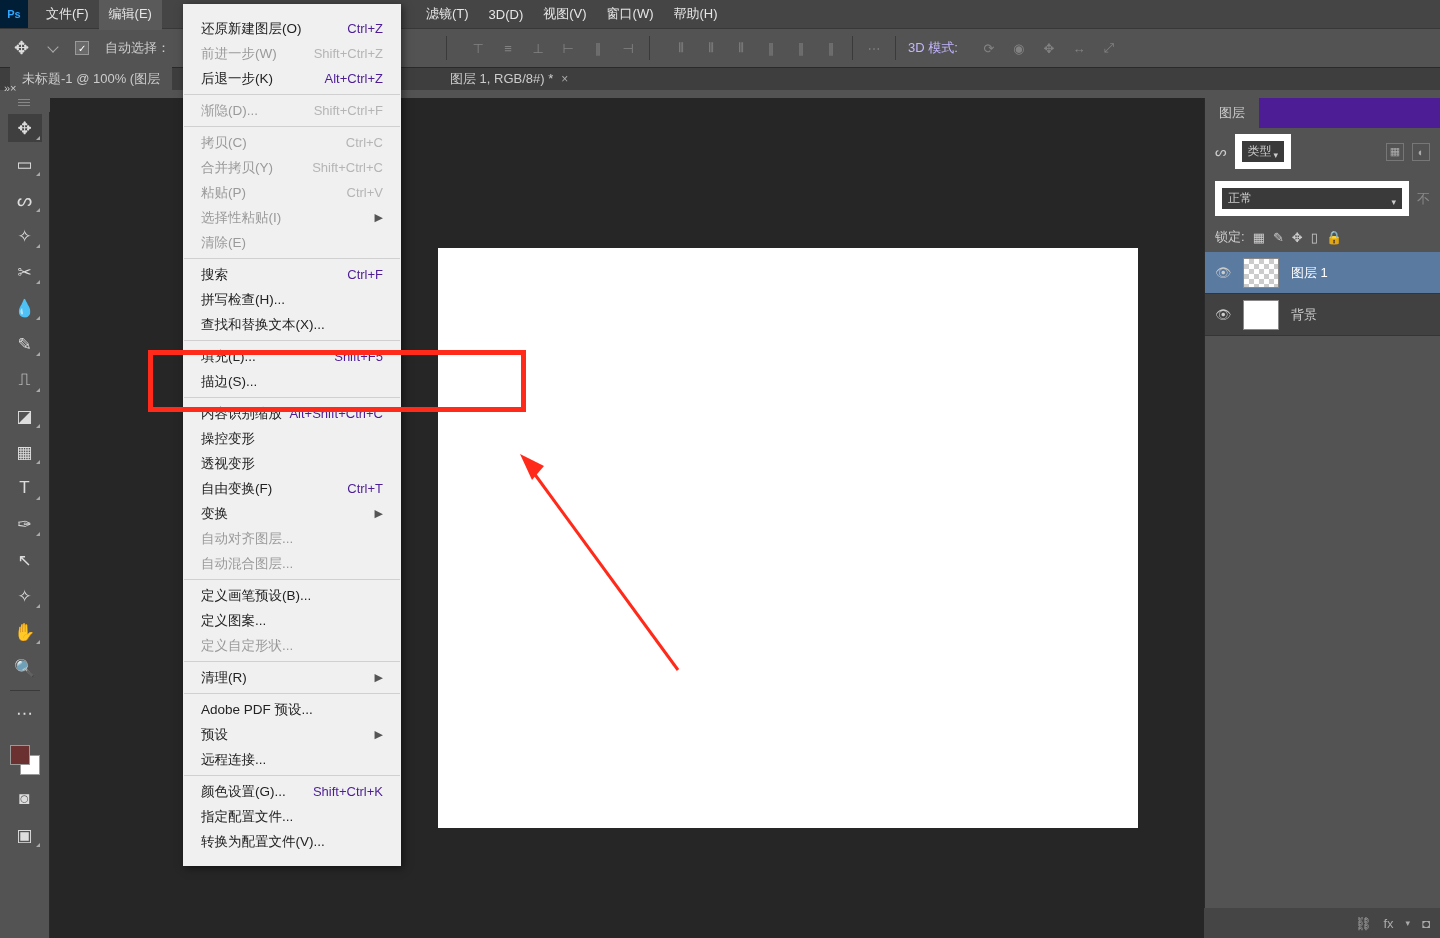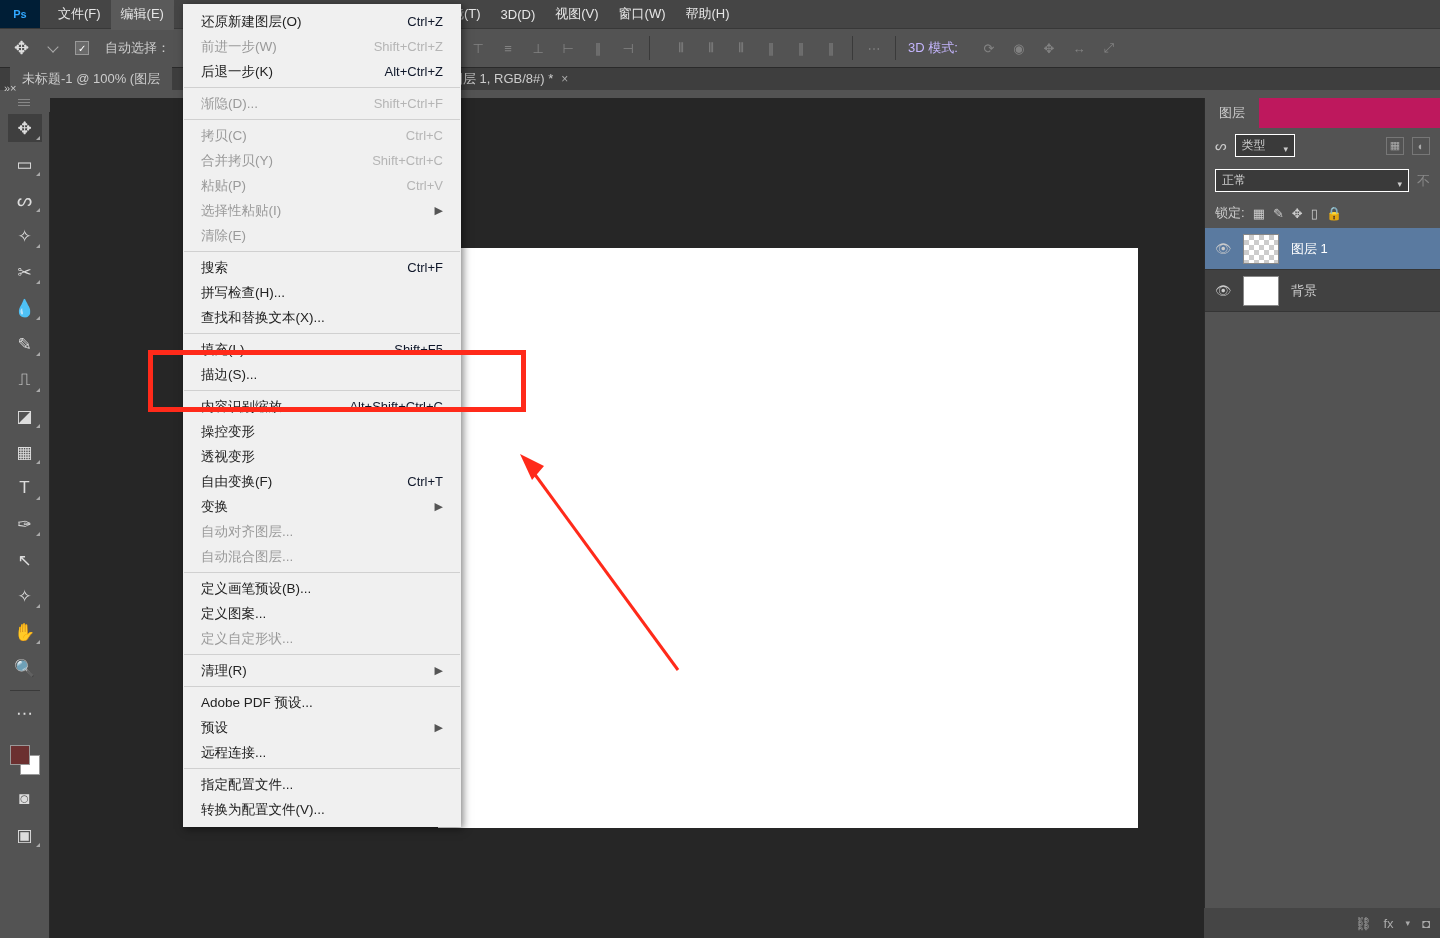--- a/index.html
+++ b/index.html
@@ -1,18 +1,18 @@
 <!DOCTYPE html>
 <html><head>
 <meta charset="utf-8">
 <style>
 *{margin:0;padding:0;box-sizing:border-box;font-family:"Microsoft YaHei",sans-serif;user-select:none}
 body{width:1440px;height:938px;background:#535353;overflow:hidden;position:relative}
 .menubar{height:28px;background:#454545;display:flex;align-items:center;color:#e6e6e6;font-size:13px}
-.ps-icon{width:40px;height:28px;display:flex;align-items:center;justify-content:center;background:#001e36;color:#31a8ff;font-weight:bold;font-size:11px;margin-right:8px}
+.ps-icon{width:28px;height:28px;display:flex;align-items:center;justify-content:center;background:#001e36;color:#31a8ff;font-weight:bold;font-size:11px;margin-right:8px}
 .menuitem{padding:16px 10px;height:28px;display:flex;align-items:center;cursor:default}
 .optbar{height:40px;background:#535353;border-top:1px solid #383838;border-bottom:1px solid #2a2a2a;display:flex;align-items:center;color:#ccc;font-size:13px;padding:0 8px;gap:12px}
 .move-icon{font-size:18px;color:#ddd;padding:0 6px}
 .dd-small{width:8px;height:8px;border-right:1px solid #aaa;border-bottom:1px solid #aaa;transform:rotate(45deg);margin:0 6px 3px 2px}
 .chk{width:14px;height:14px;border:1px solid #999;background:#6a6a6a;display:inline-flex;align-items:center;justify-content:center;color:#fff;font-size:10px;margin-right:4px}
 .vdiv{width:1px;height:24px;background:#3a3a3a}
 .alignicons{display:flex;gap:12px;margin-left:10px}
 .ai{width:18px;height:18px;opacity:.55;display:flex;align-items:center;justify-content:center;color:#aaa;font-size:13px}
 .tabbar{height:22px;background:#3e3e3e;display:flex;align-items:center;padding-left:10px;font-size:13px;color:#ccc;position:relative;z-index:1}
 .tab{height:30px;display:flex;align-items:center;padding:0 12px;gap:8px}
@@ -24,34 +24,34 @@
 .grab:before{content:"";position:absolute;left:18px;top:4px;width:12px;height:1px;background:#888;box-shadow:0 3px 0 #888, 0 -3px 0 #888}
 .xx{position:absolute;left:4px;top:82px;color:#ccc;font-size:11px;z-index:5}
 .tool{width:34px;height:28px;display:flex;align-items:center;justify-content:center;color:#ddd;font-size:17px;position:relative}
 .tool.sel{background:#3f3f3f}
 .tool .tri{position:absolute;right:2px;bottom:2px;width:0;height:0;border-left:4px solid transparent;border-bottom:4px solid #aaa}
 .swatches{margin-top:8px;position:relative;width:34px;height:34px}
 .sw-f{position:absolute;left:2px;top:2px;width:20px;height:20px;background:#6b3030;border:1px solid #999;z-index:2}
 .sw-b{position:absolute;right:2px;bottom:2px;width:20px;height:20px;background:#fff;border:1px solid #999}
 .canvas{position:absolute;left:50px;top:98px;right:236px;bottom:0;background:#262626;z-index:0}
 .doc{position:absolute;left:438px;top:248px;width:700px;height:580px;background:#fff;z-index:2}
-.dropdown{position:absolute;left:183px;top:4px;width:278px;background:#f0f0f0;box-shadow:2px 2px 8px rgba(0,0,0,.5);z-index:100;font-size:13.5px;color:#222;padding:5px 0}
+.dropdown{position:absolute;left:183px;top:4px;width:218px;background:#f0f0f0;box-shadow:2px 2px 8px rgba(0,0,0,.5);z-index:100;font-size:13.5px;color:#222;padding:12px 0}
 .dropdown .mi{height:25px;display:flex;align-items:center;justify-content:space-between;padding:0 18px;cursor:default}
 .dropdown .mi.dis{color:#9a9a9a}
 .dropdown .sep{height:1px;background:#d0d0d0;margin:3px 1px}
-.dropdown .sc{color:#0f172a;font-size:13px}
+.dropdown .sc{color:#4c1d95;font-size:13px}
 .dropdown .mi.dis .sc{color:#b5b5b5}
 .dropdown .sub{color:#555;font-size:11px}
 .redbox{position:absolute;left:148px;top:350px;width:378px;height:62px;border:5px solid #ff2a1a;z-index:200;pointer-events:none}
 .arrow{position:absolute;left:518px;top:430px;z-index:150;pointer-events:none}
 .layers{position:absolute;right:0;top:98px;width:236px;bottom:0;background:#535353;border-left:1px solid #2a2a2a;color:#ccc;font-size:13px}
-.ltab{height:30px;background:#be185d;display:flex;}
+.ltab{height:30px;background:#4c1d95;display:flex;}
 .ltab span{padding:0 14px;height:30px;display:flex;align-items:center;background:#535353}
 .lrow{display:flex;align-items:center;padding:6px 10px;gap:8px}
-.sel-dd{background:#3a3a3a;border:1px solid #ffffff;padding:2px 6px;display:flex;align-items:flex-end;gap:18px;font-size:12px}
+.sel-dd{background:#3a3a3a;border:7px solid #ffffff;padding:2px 6px;display:flex;align-items:flex-end;gap:2px;font-size:12px}
 .picon{width:18px;height:18px;border:1px solid #777;display:flex;align-items:center;justify-content:center;font-size:11px;color:#aaa}
 .layerlist{background:#414141}
 .layer{height:42px;display:flex;align-items:center;gap:12px;padding:0 10px;border-bottom:1px solid #353535}
 .layer.selected{background:#5a7aa0;color:#fff}
 .eye{width:16px;text-align:center;color:#ccc}
 .thumb{width:36px;height:30px;border:1px solid #888;background:#fff}
 .thumb.trans{background:repeating-conic-gradient(#ccc 0 25%,#fff 0 50%) 0 0/10px 10px}
 .lfoot{position:absolute;bottom:0;right:0;width:236px;height:30px;background:#454545;display:flex;align-items:center;justify-content:flex-end;gap:12px;padding:0 10px;color:#aaa;font-size:13px}
 </style>
 </head>
@@ -252,20 +252,24 @@
     </div>
     <div class="mi">
       <span>预设</span>
       <span class="sub">▶</span>
     </div>
     <div class="mi">
       <span>远程连接...</span>
     </div>
     <div class="sep"></div>
     <div class="mi">
+      <span>颜色设置(G)...</span>
+      <span class="sc">Shift+Ctrl+K</span>
+    </div>
+    <div class="mi">
       <span>指定配置文件...</span>
     </div>
     <div class="mi">
       <span>转换为配置文件(V)...</span>
     </div>
   </div>
 
 <div class="redbox"></div>
 <svg class="arrow" width="220" height="260">
   <line x1="10" y1="35" x2="160" y2="240" stroke="#ff2a1a" stroke-width="3"></line>

